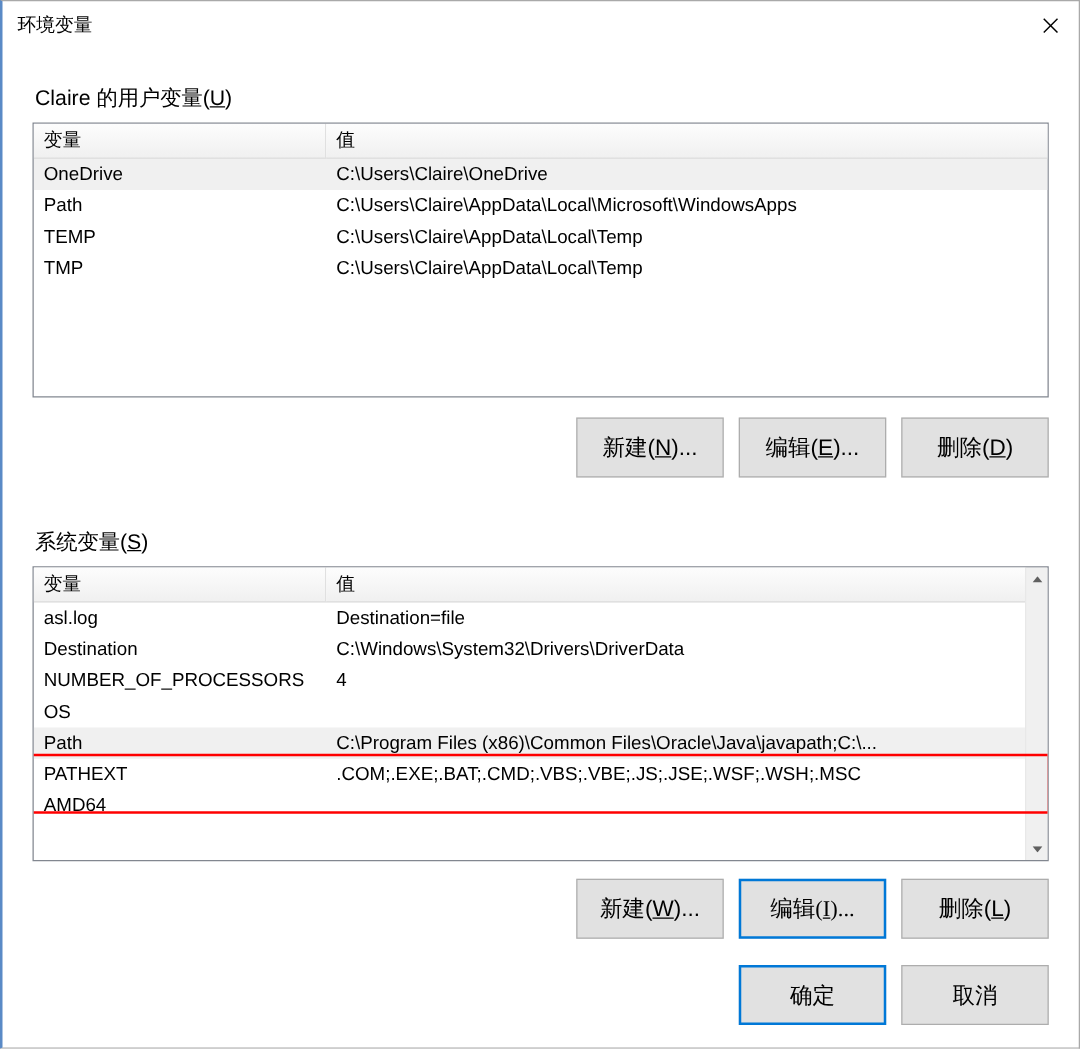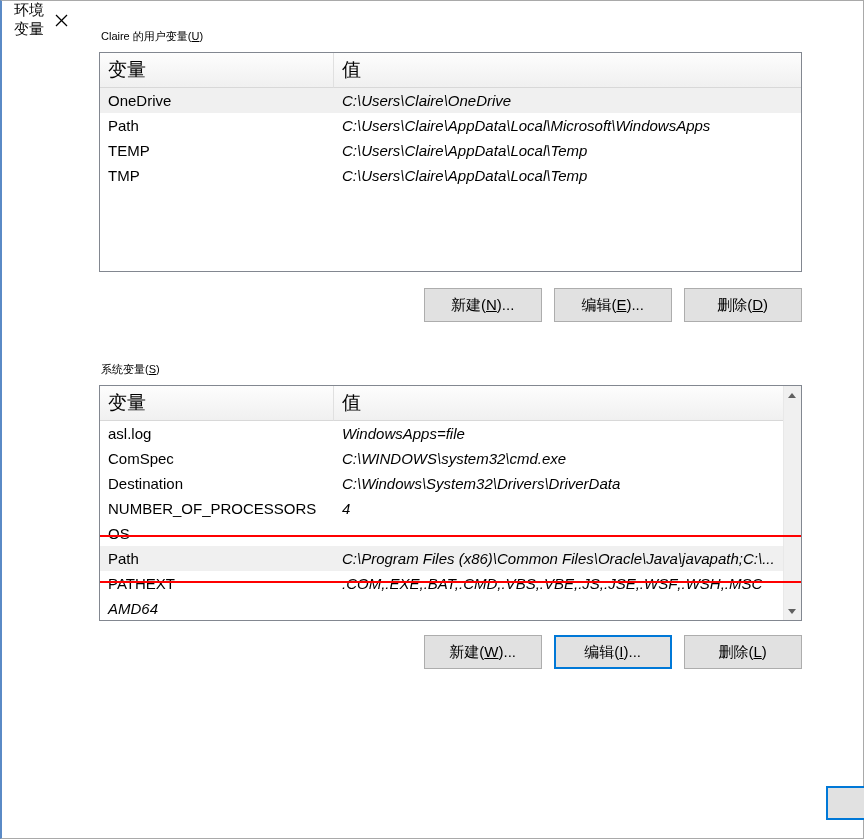--- a/index.html
+++ b/index.html
@@ -11,21 +11,21 @@
     color: #000;
   }
   .window {
     width: 864px;
     height: 839px;
     border: 1px solid #a9a9a9;
     border-left: 2px solid #5a8ac6;
     position: relative;
     background: #fff;
     display: flex;
-    flex-direction: row;
+    flex-direction: column;
   }
   .titlebar {
     height: 38px;
     display: flex;
     align-items: center;
     justify-content: space-between;
     padding: 0 0 0 12px;
     font-size: 15px;
   }
   .titlebar .title { }
@@ -41,21 +41,21 @@
   .titlebar .close svg line { stroke:#000; stroke-width:1.2; }
 
   .content {
     flex: 1;
     padding: 10px 24px 0 24px;
     display: flex;
     flex-direction: column;
   }
 
   .section-label {
-    font-size: 11px;
+    font-size: 17px;
     margin: 18px 0 8px 2px;
   }
   .section-label .ul { text-decoration: underline; }
 
   .listbox {
     border: 1px solid #828790;
     background: #fff;
     position: relative;
     overflow: hidden;
   }
@@ -67,41 +67,41 @@
     display: flex;
   }
   .list-inner { flex:1; overflow:hidden; }
   .list-header {
     display: flex;
     background: #fff;
     border-bottom: 0;
   }
   .list-header .col {
     padding: 4px 8px;
-    font-size: 19px;
+    font-size: 15px;
     background: linear-gradient(#fdfdfd,#f0f0f0);
     border-right: 1px solid #e0e0e0;
     border-bottom: 1px solid #d8d8d8;
     font-family: Liberation Mono, monospace;
   }
   .list-header .col:last-child { border-right:none; flex:1; }
   .col.name { width: 234px; }
   .col.value { flex:1; }
 
   .list-rows { }
   .row {
     display: flex;
     font-size: 15px;
     line-height: 25px;
     white-space: nowrap;
     overflow: hidden;
   }
   .row .cell { padding: 0 8px; overflow:hidden; text-overflow: clip; }
   .row .cell.name { width: 234px; }
-  .row .cell.value { flex:1;font-style:italic; }
+  .row .cell.value { flex:1; }
   .row.sel { background: #f0f0f0; }
 
   .scrollbar {
     width: 18px;
     background: #f0f0f0;
     display: flex;
     flex-direction: column;
     justify-content: space-between;
     border-left:1px solid #e8e8e8;
   }
@@ -117,31 +117,32 @@
 
   .button-row {
     display: flex;
     justify-content: flex-end;
     gap: 12px;
     margin: 16px 0 0 0;
   }
   .button-row.tight { margin-top:14px; }
   button.win {
     min-width: 118px;
-    height: 34px;
+    height: 48px;
     background: #e1e1e1;
     border: 1px solid #adadad;
     font-family: inherit;
-    font-size: 15px;
+    font-size: 18px;
     padding: 0 14px;
     cursor: pointer;
   }
   button.win.default {
     border: 2px solid #0078d7;
     background: #e1e1e1;
+    font-family: Liberation Serif, serif;
   }
   .mn { text-decoration: underline; }
 
   .redbox {
     position: absolute;
     border: 2px solid #ff0000;
     pointer-events: none;
   }
 
   .footer-row {
@@ -222,25 +223,21 @@
 
     <div class="listbox system" style="position:relative;">
       <div class="list-inner">
         <div class="list-header">
           <div class="col name">变量</div>
           <div class="col value">值</div>
         </div>
         <div class="list-rows" id="system-rows">
             <div class="row">
               <div class="cell name">asl.log</div>
-              <div class="cell value">WindowsApps=file</div>
-            </div>
-            <div class="row">
-              <div class="cell name">ComSpec</div>
-              <div class="cell value">C:\WINDOWS\system32\cmd.exe</div>
+              <div class="cell value">Destination=file</div>
             </div>
             <div class="row">
               <div class="cell name">Destination</div>
               <div class="cell value">C:\Windows\System32\Drivers\DriverData</div>
             </div>
             <div class="row">
               <div class="cell name">NUMBER_OF_PROCESSORS</div>
               <div class="cell value">4</div>
             </div>
             <div class="row">

